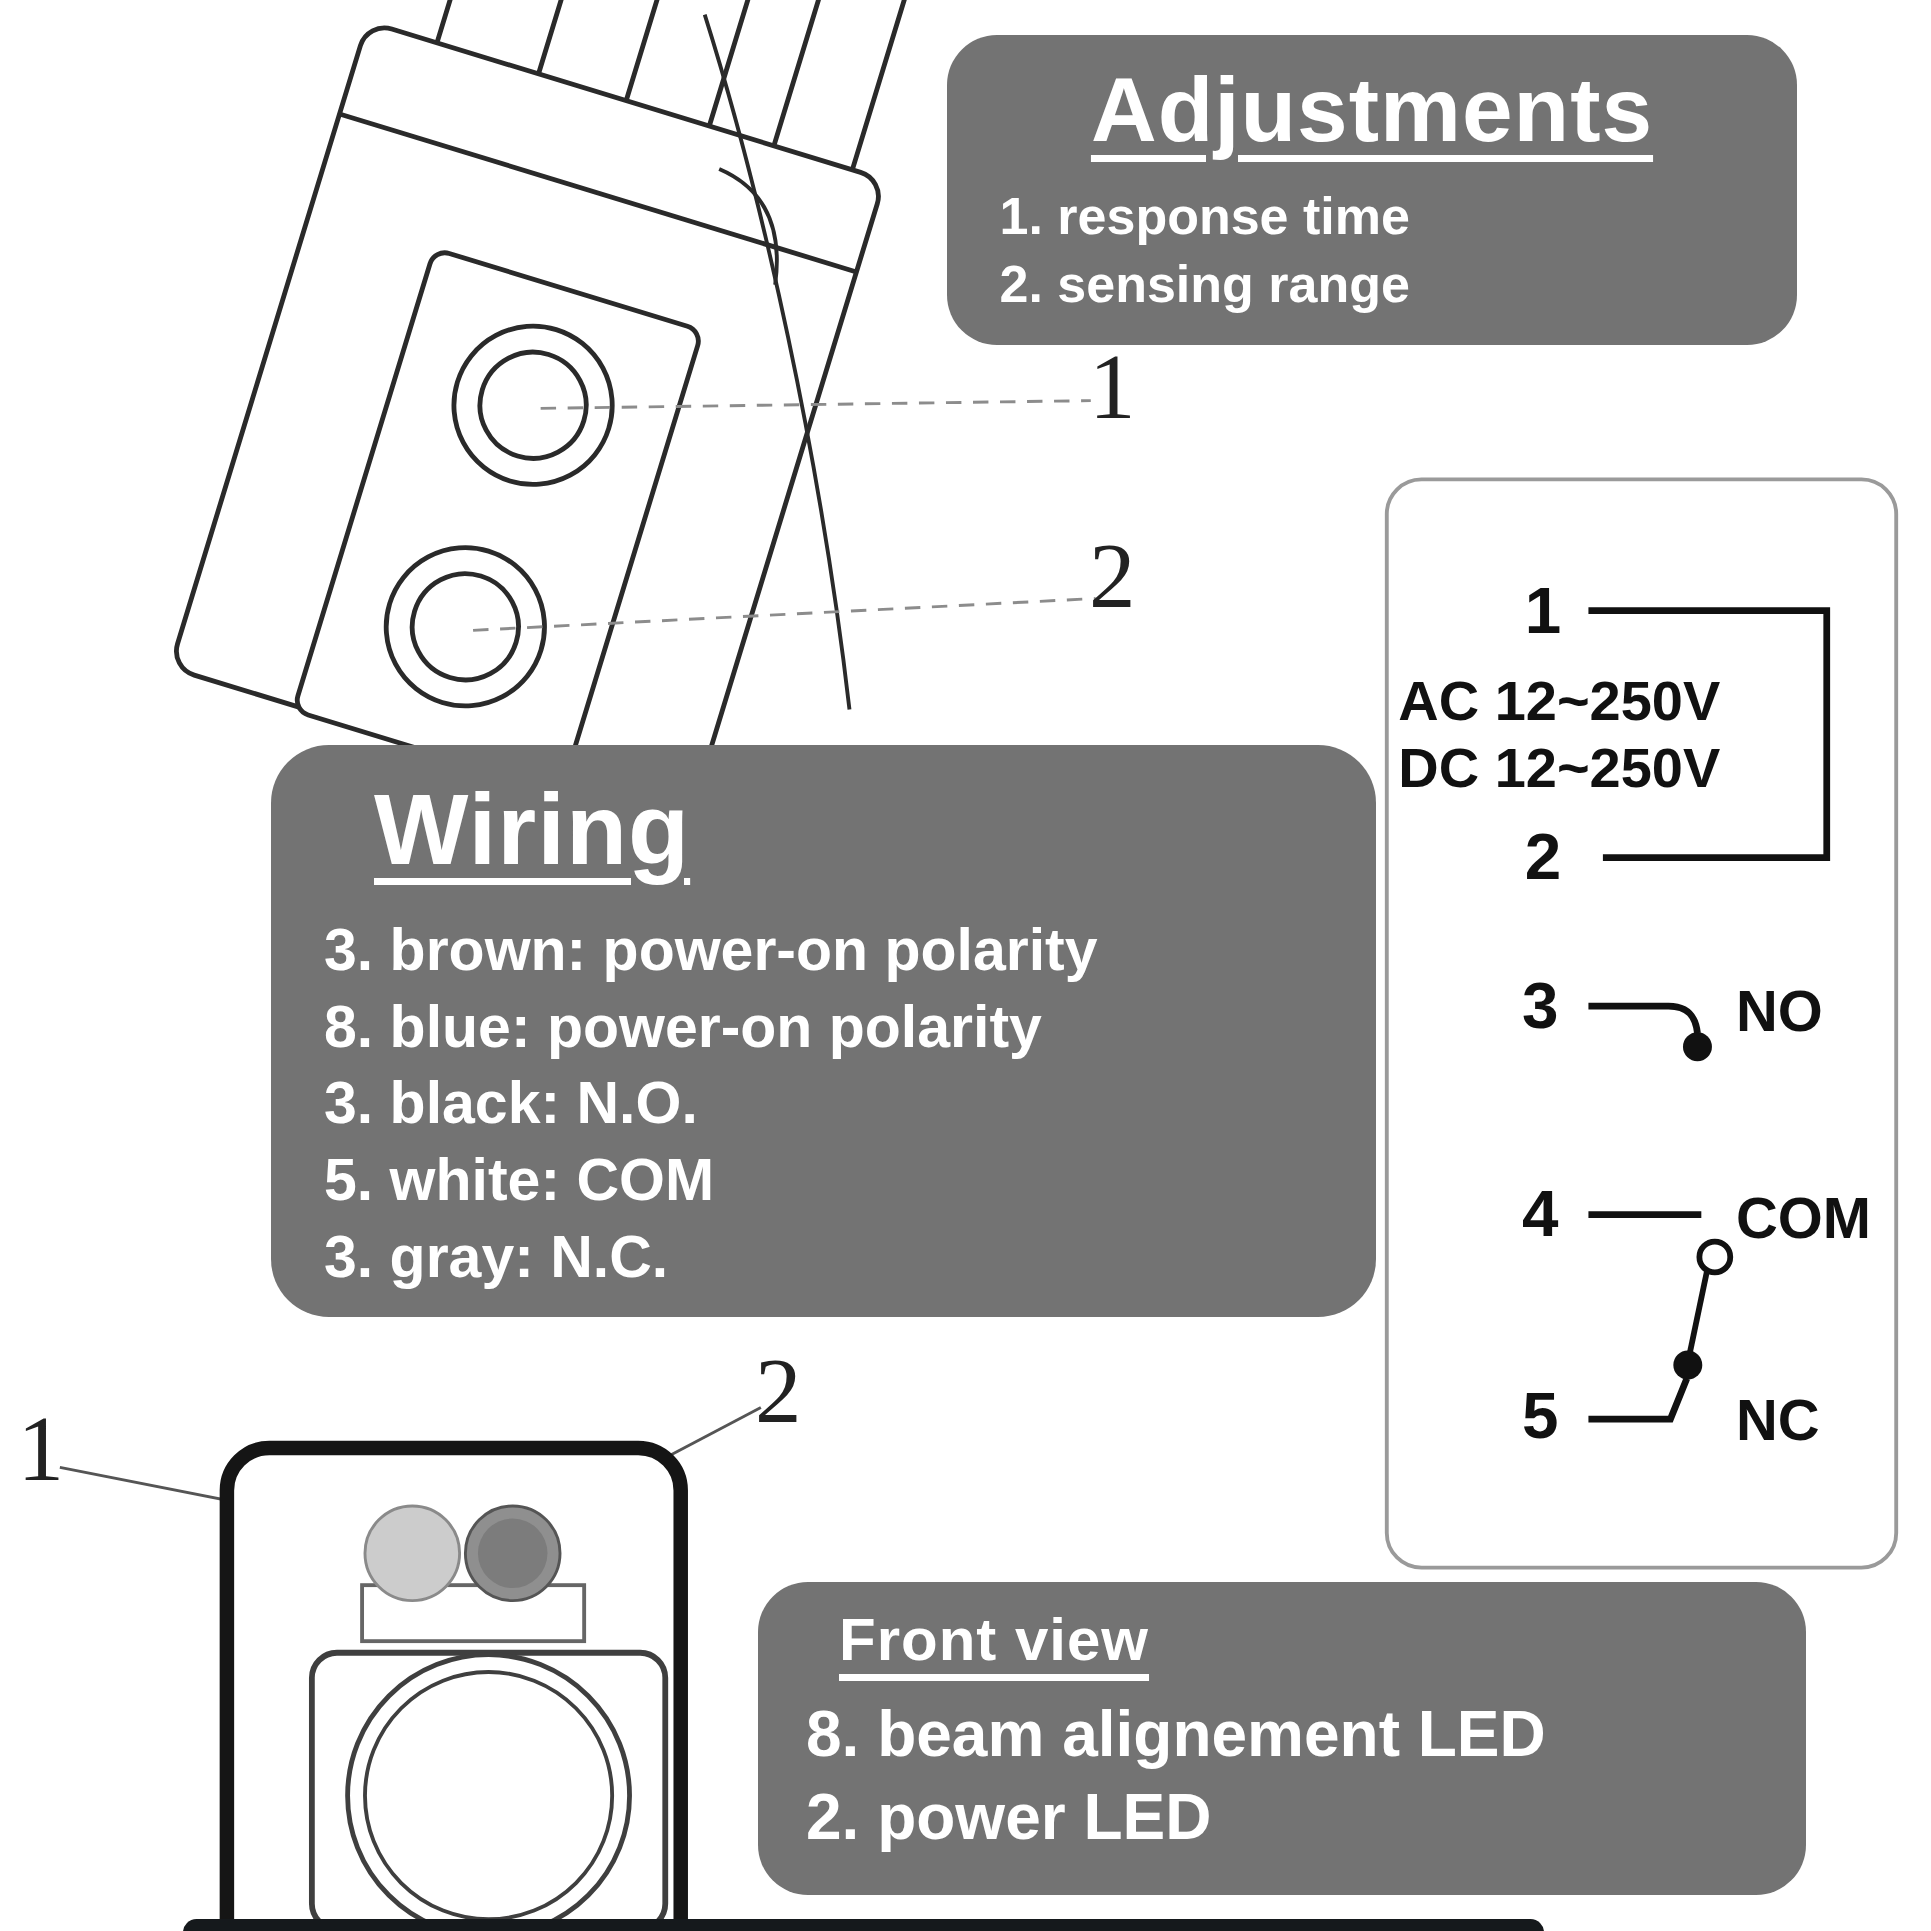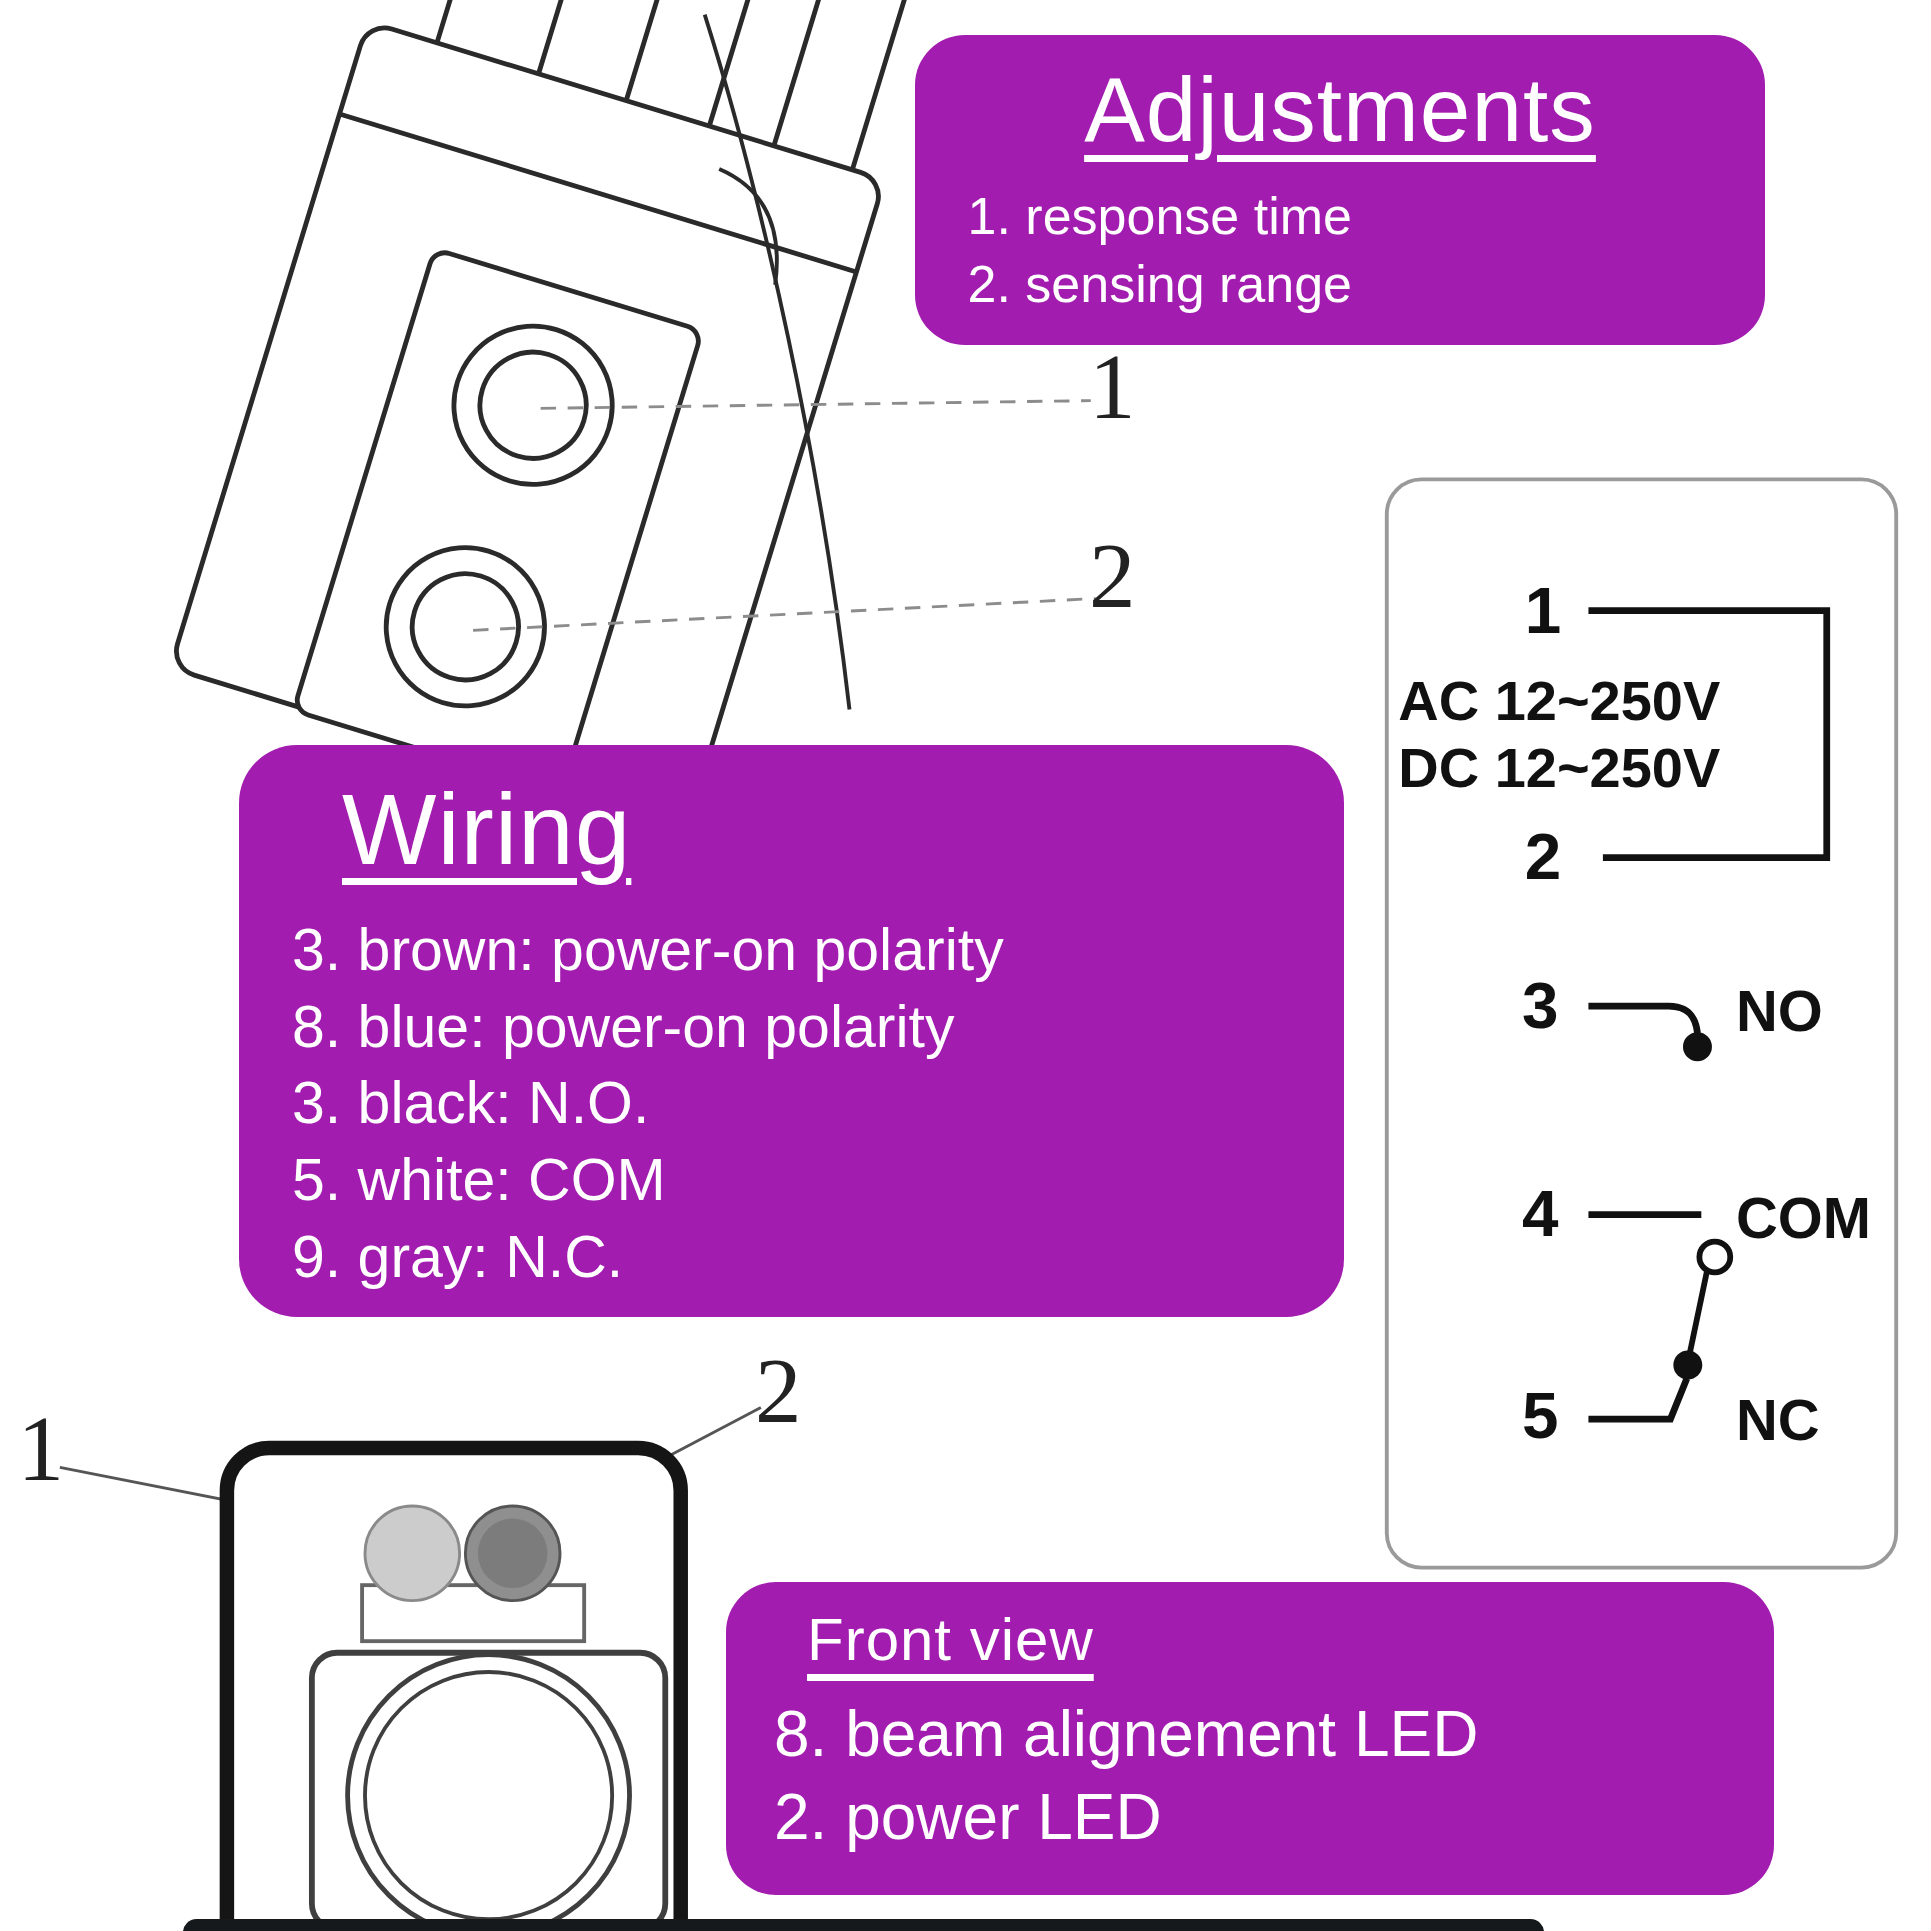--- a/index.html
+++ b/index.html
@@ -4,22 +4,22 @@
 <style>
   html,body { margin:0; padding:0; background:#ffffff; }
   .canvas {
     position:relative; width:1931px; height:1931px; overflow:hidden;
     background:#ffffff; font-family:"Liberation Sans", sans-serif;
   }
   svg { position:absolute; overflow:hidden; }
 
   
   .panel {
-    position:absolute; background:#a21caf; color:#ffffff; z-index:5;
-    font-family:"Liberation Sans", sans-serif; font-weight:400;
+    position:absolute; background:#737373; color:#ffffff; z-index:5;
+    font-family:"Liberation Sans", sans-serif; font-weight:700;margin-left:32px;
   }
   .panel .title {
     text-decoration:underline; text-decoration-thickness:6.8px; text-underline-offset:13.5px;
     letter-spacing:1px; white-space:nowrap;
   }
   .panel .item { white-space:nowrap; }
 
   #panel-adjustments { left:915px; top:35px; width:772px; border-radius:50px; padding:23px 39px 27px 39px; }
   #panel-adjustments .title { font-size:91px; text-align:center; }
   #panel-adjustments .items { margin-top:21px; padding-left:13.5px; }
@@ -91,21 +91,21 @@
     </div>
   </div>
 
   <div class="panel" id="panel-wiring">
     <div class="title">Wiring</div>
     <div class="items">
       <div class="item">3. brown: power-on polarity</div>
       <div class="item">8. blue: power-on polarity</div>
       <div class="item">3. black: N.O.</div>
       <div class="item">5. white: COM</div>
-      <div class="item">9. gray: N.C.</div>
+      <div class="item">3. gray: N.C.</div>
     </div>
   </div>
 
   <svg style="left:1381px; top:473px; width:521px; height:1101px;" viewBox="0 0 540 1140" xmlns="http://www.w3.org/2000/svg">
     <rect x="6" y="6" width="528" height="1128" rx="36" fill="#ffffff" stroke="#9a9a9a" stroke-width="4"></rect>
 
     <text class="schx" x="168" y="165" font-size="68" text-anchor="middle">1</text>
     <path d="M 215 142 H 462 V 398 H 230" fill="none" stroke="#111111" stroke-width="7"></path>
     <text class="schx" x="18" y="255" font-size="58">AC 12~250V</text>
     <text class="schx" x="18" y="325" font-size="58">DC 12~250V</text>

